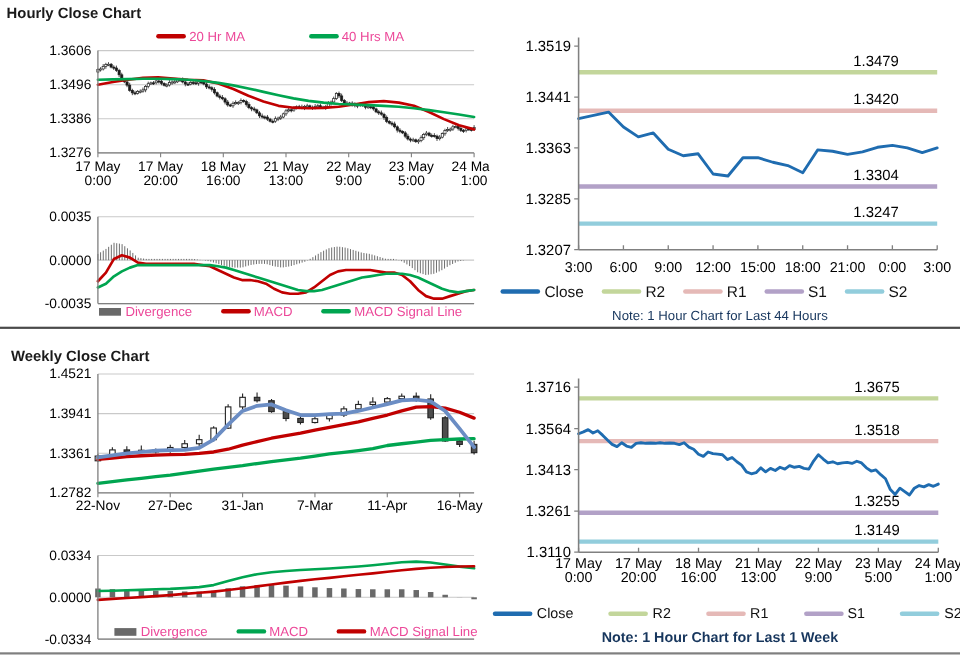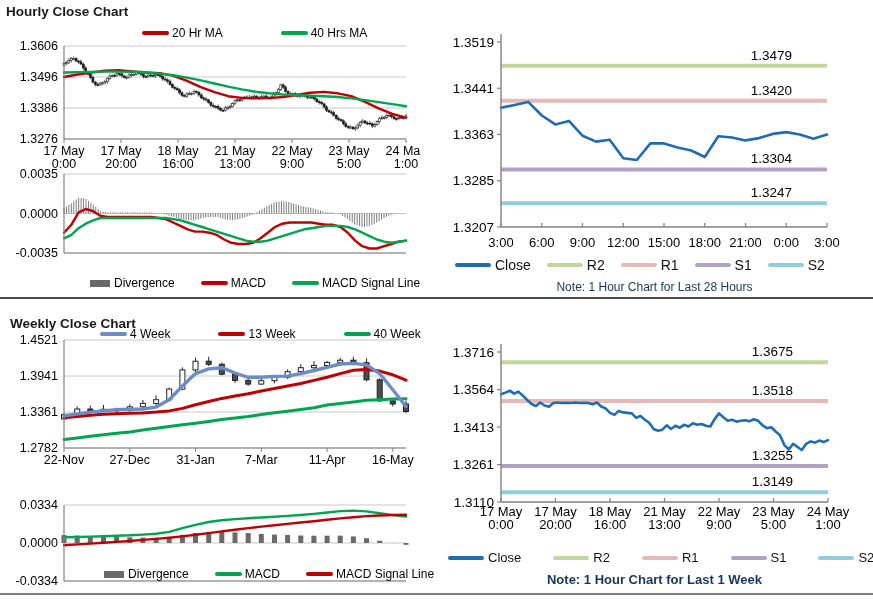--- a/index.html
+++ b/index.html
@@ -1,28 +1,28 @@
 <!DOCTYPE html>
 <html><head>
 <meta charset="utf-8">
 <style>
   html,body{margin:0;padding:0;background:#fff;}
   #page{position:relative;width:873px;height:601px;background:#fff;overflow:hidden;
         font-family:"Liberation Sans",sans-serif;color:#000;}
   .title{position:absolute;font-size:13.5px;font-weight:700;color:#1a1a1a;white-space:nowrap;}
   .legend{position:absolute;display:flex;align-items:center;white-space:nowrap;}
-  .legend .li{display:flex;align-items:center;font-size:12px;color:#000000;}
+  .legend .li{display:flex;align-items:center;font-size:12px;color:#ec4899;}
   .legend.big .li{font-size:14px;color:#111;}
   .legend.mid .li{font-size:13px;color:#111;}
   .sw{display:inline-block;width:27px;height:4px;border-radius:2px;margin-right:3px;}
   .sww{display:inline-block;width:36px;height:4px;border-radius:2px;margin-right:4px;}
   .swb{display:inline-block;width:20px;height:7px;margin-right:4px;}
   .note{position:absolute;text-align:center;}
   .divider{position:absolute;left:0;width:873px;}
-  .chart{position:absolute;}
+  .chart{position:absolute;padding-left:25px;}
 </style>
 </head>
 <body>
 
 <div id="page">
 
   <div class="title" style="left:6px;top:4px">Hourly Close Chart</div>
 
   <div class="legend" style="left:142px;top:26px;gap:58px">
     <span class="li">
@@ -349,21 +349,21 @@
         <line x1="292" y1="99" x2="292" y2="103" stroke="#808080" stroke-width="1"></line>
         <text x="292" y="115" font-size="12.5" text-anchor="middle" fill="#000" font-family="Liberation Sans, sans-serif">22 May</text>
         <text x="292" y="128" font-size="12.5" text-anchor="middle" fill="#000" font-family="Liberation Sans, sans-serif">9:00</text>
         <line x1="349" y1="99" x2="349" y2="103" stroke="#808080" stroke-width="1"></line>
         <text x="349" y="115" font-size="12.5" text-anchor="middle" fill="#000" font-family="Liberation Sans, sans-serif">23 May</text>
         <text x="349" y="128" font-size="12.5" text-anchor="middle" fill="#000" font-family="Liberation Sans, sans-serif">5:00</text>
         <line x1="406" y1="99" x2="406" y2="103" stroke="#808080" stroke-width="1"></line>
         <text x="406" y="115" font-size="12.5" text-anchor="middle" fill="#000" font-family="Liberation Sans, sans-serif">24 May</text>
         <text x="406" y="128" font-size="12.5" text-anchor="middle" fill="#000" font-family="Liberation Sans, sans-serif">1:00</text>
       </svg></div>
-  <div id="c-hm" class="chart" style="left:0;top:164px"><svg width="420" height="95" viewBox="0 0 420 95">
+  <div id="c-hm" class="chart" style="left:0;top:187px"><svg width="420" height="95" viewBox="0 0 420 95">
         <line x1="64" y1="10" x2="406" y2="10" stroke="#C9C9C9" stroke-width="1"></line>
         <text x="58" y="14" font-size="12.5" text-anchor="end" fill="#000" font-family="Liberation Sans, sans-serif">0.0035</text>
         <line x1="64" y1="49.5" x2="406" y2="49.5" stroke="#C9C9C9" stroke-width="1"></line>
         <text x="58" y="53.5" font-size="12.5" text-anchor="end" fill="#000" font-family="Liberation Sans, sans-serif">0.0000</text>
         <line x1="64" y1="89" x2="406" y2="89" stroke="#C9C9C9" stroke-width="1"></line>
         <text x="58" y="93" font-size="12.5" text-anchor="end" fill="#000" font-family="Liberation Sans, sans-serif">-0.0035</text>
         <line x1="64" y1="49.5" x2="64" y2="43.857142857142854" stroke="#5a5a5a" stroke-width="0.8"></line>
         <line x1="66.44285714285714" y1="49.5" x2="66.44285714285714" y2="42.341632653061225" stroke="#5a5a5a" stroke-width="0.8"></line>
         <line x1="68.88571428571429" y1="49.5" x2="68.88571428571429" y2="40.82612244897959" stroke="#5a5a5a" stroke-width="0.8"></line>
         <line x1="71.32857142857142" y1="49.5" x2="71.32857142857142" y2="39.30255102040816" stroke="#5a5a5a" stroke-width="0.8"></line>
@@ -582,40 +582,26 @@
       </span>
     <span class="li">
         <i class="sww" style="background: rgb(178, 161, 199);"></i>
         <span>S1</span>
       </span>
     <span class="li">
         <i class="sww" style="background: rgb(146, 205, 220);"></i>
         <span>S2</span>
       </span>
   </div>
-  <div class="note" style="left:436px;top:280px;width:437px;font-size:12px;color:#17365D">Note: 1 Hour Chart for Last 28 Hours</div>
+  <div class="note" style="left:436px;top:280px;width:437px;font-size:12px;color:#17365D">Note: 1 Hour Chart for Last 44 Hours</div>
 
   <div class="divider" style="top:297px;height:2px;background:#4a4a4a"></div>
 
   <div class="title" style="left:10px;top:316px">Weekly Close Chart</div>
 
-  <div class="legend" style="left:100px;top:327px;gap:48px">
-    <span class="li">
-        <i class="sw" style="background: rgb(107, 141, 196);"></i>
-        <span>4 Week</span>
-      </span>
-    <span class="li">
-        <i class="sw" style="background: rgb(192, 0, 0);"></i>
-        <span>13 Week</span>
-      </span>
-    <span class="li">
-        <i class="sw" style="background: rgb(0, 165, 80);"></i>
-        <span>40 Week</span>
-      </span>
-  </div>
 
   <div id="c-wp" class="chart" style="left:0;top:325px"><svg width="420" height="148" viewBox="0 0 420 148">
         <line x1="64" y1="15" x2="406" y2="15" stroke="#C9C9C9" stroke-width="1"></line>
         <text x="58" y="19" font-size="12.5" text-anchor="end" fill="#000" font-family="Liberation Sans, sans-serif">1.4521</text>
         <line x1="64" y1="51.020701552616494" x2="406" y2="51.020701552616494" stroke="#C9C9C9" stroke-width="1"></line>
         <text x="58" y="55.020701552616494" font-size="12.5" text-anchor="end" fill="#000" font-family="Liberation Sans, sans-serif">1.3941</text>
         <line x1="64" y1="87.04140310523283" x2="406" y2="87.04140310523283" stroke="#C9C9C9" stroke-width="1"></line>
         <text x="58" y="91.04140310523283" font-size="12.5" text-anchor="end" fill="#000" font-family="Liberation Sans, sans-serif">1.3361</text>
         <line x1="64" y1="123" x2="406" y2="123" stroke="#C9C9C9" stroke-width="1"></line>
         <text x="58" y="127" font-size="12.5" text-anchor="end" fill="#000" font-family="Liberation Sans, sans-serif">1.2782</text>

